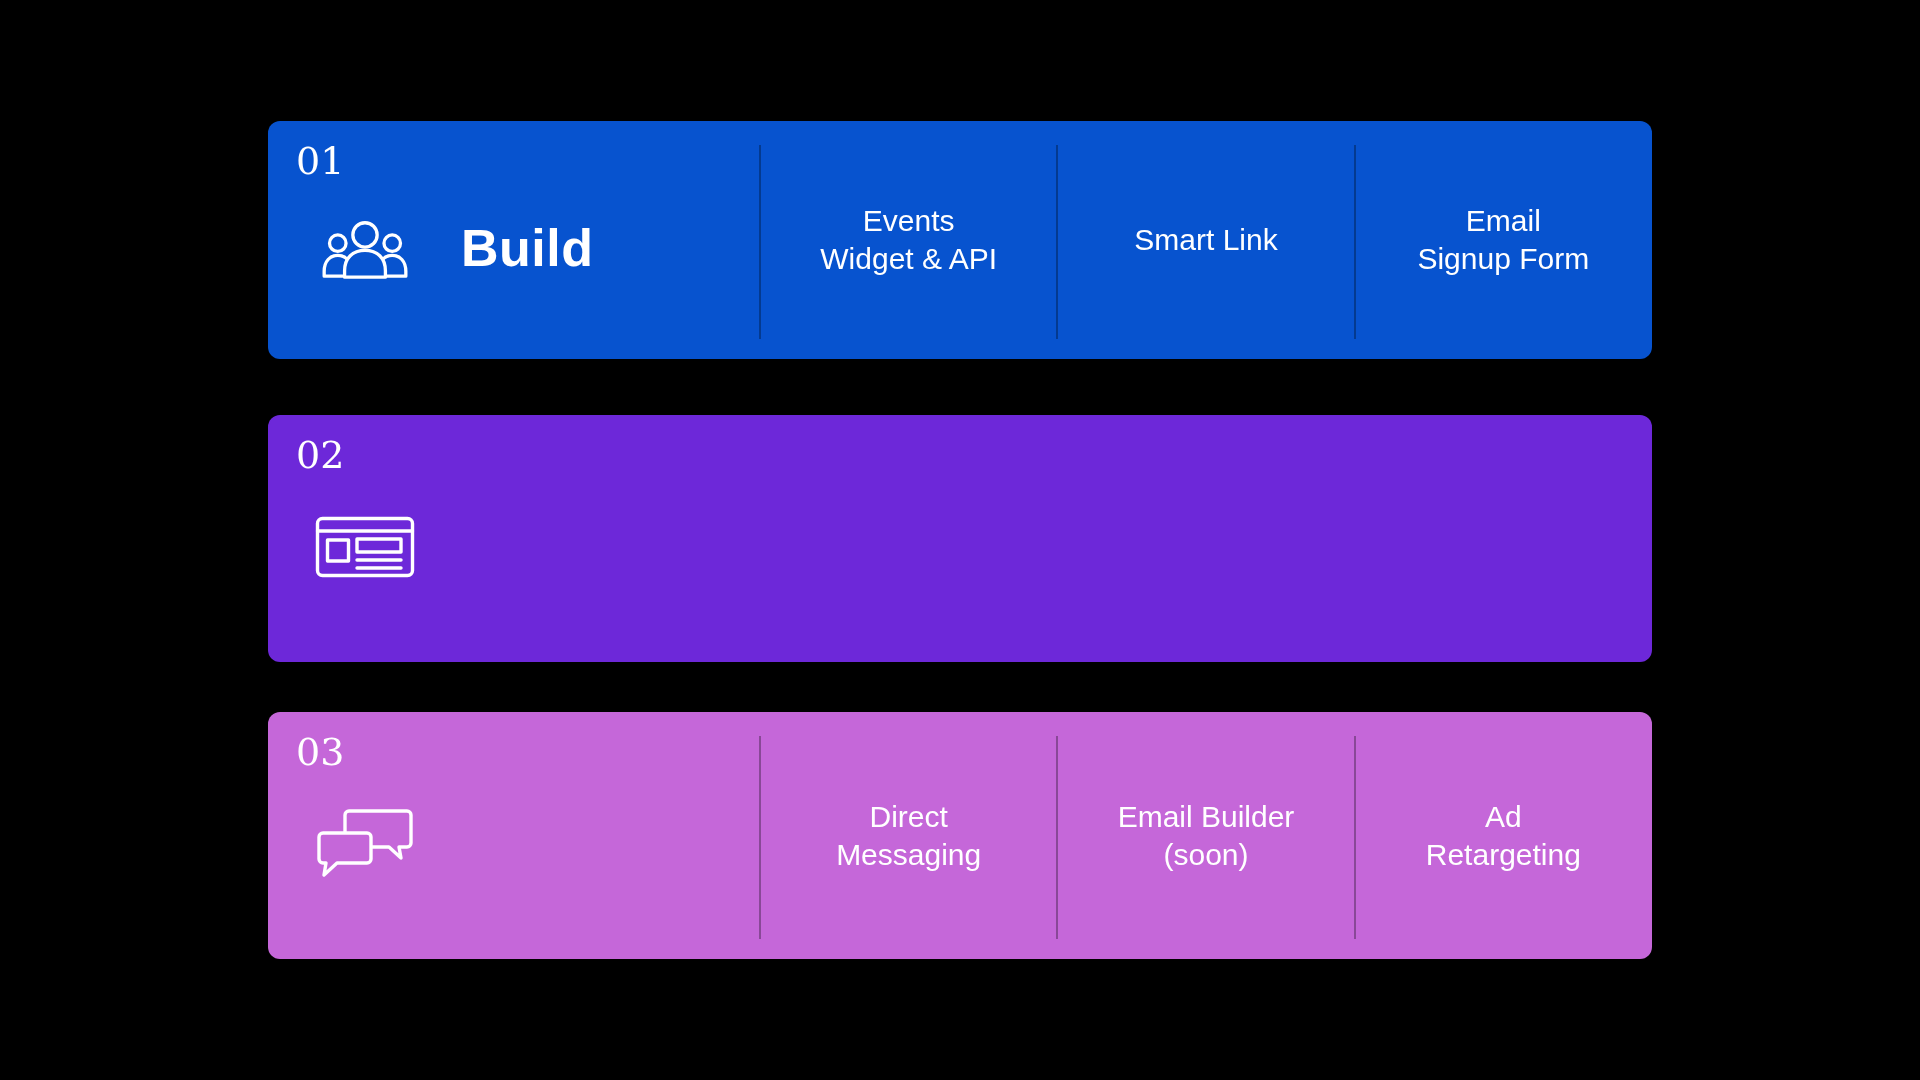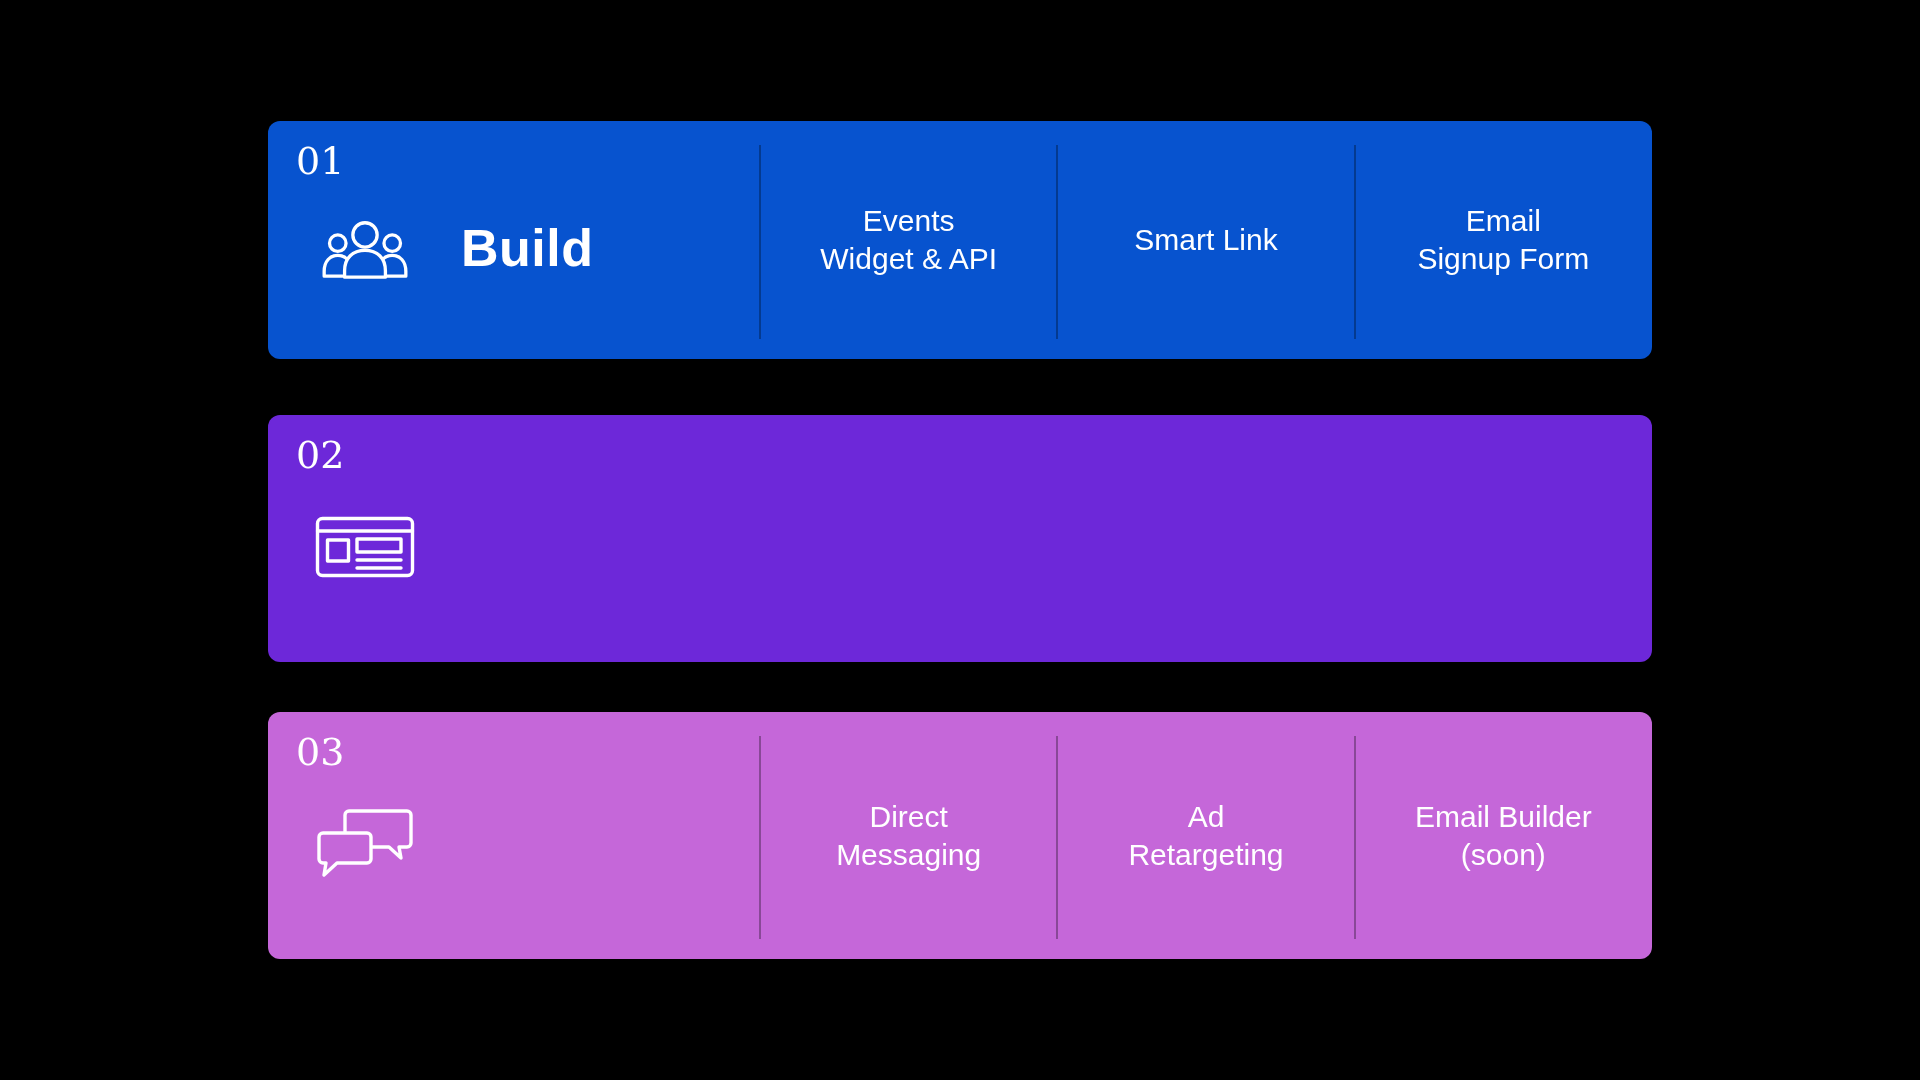--- a/index.html
+++ b/index.html
@@ -140,21 +140,21 @@
         <path class="panelfill" d="M8,25 h44 a4,4 0 0 1 4,4 v22 a4,4 0 0 1 -4,4 h-30 l-13,12 2,-12 h-3 a4,4 0 0 1 -4,-4 v-22 a4,4 0 0 1 4,-4 z"></path>
       </svg>
     </span>
   </div>
   <div class="cols">
     <div class="col">
       <span class="feature-label">Direct
 Messaging</span>
     </div>
     <div class="col">
+      <span class="feature-label">Email Builder
+(soon)</span>
+    </div>
+    <div class="col">
       <span class="feature-label">Ad
 Retargeting</span>
-    </div>
-    <div class="col">
-      <span class="feature-label">Email Builder
-(soon)</span>
     </div>
   </div>
 </section>
 
 </body></html>

